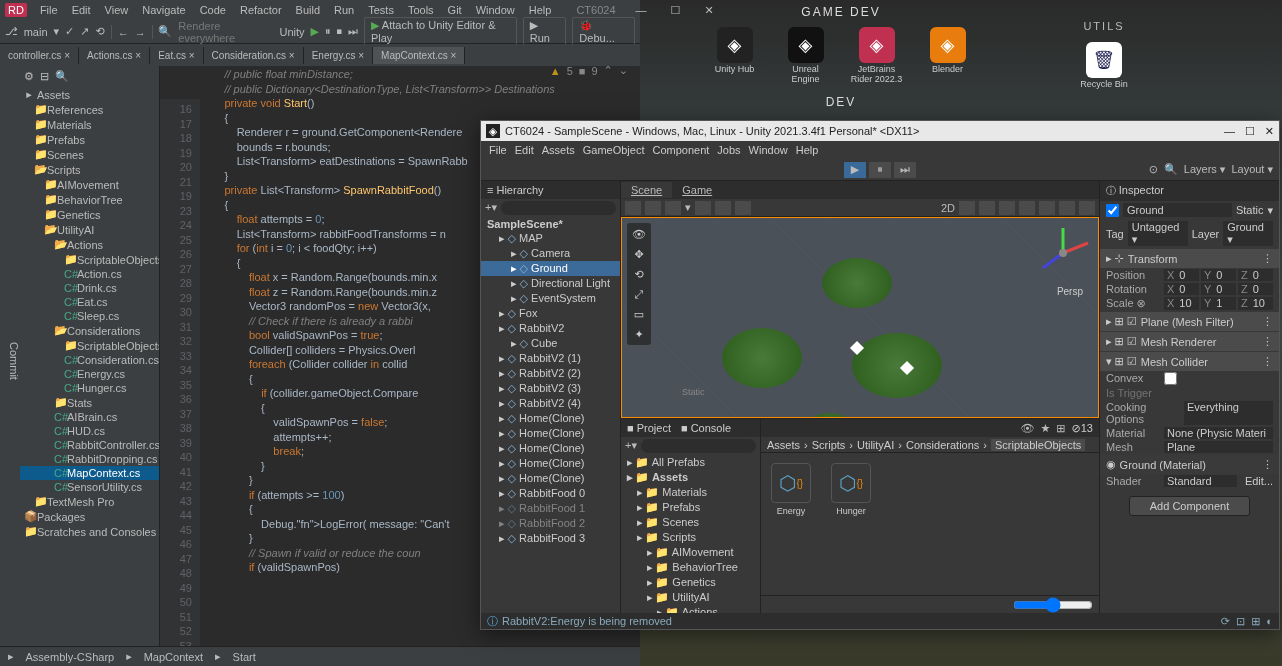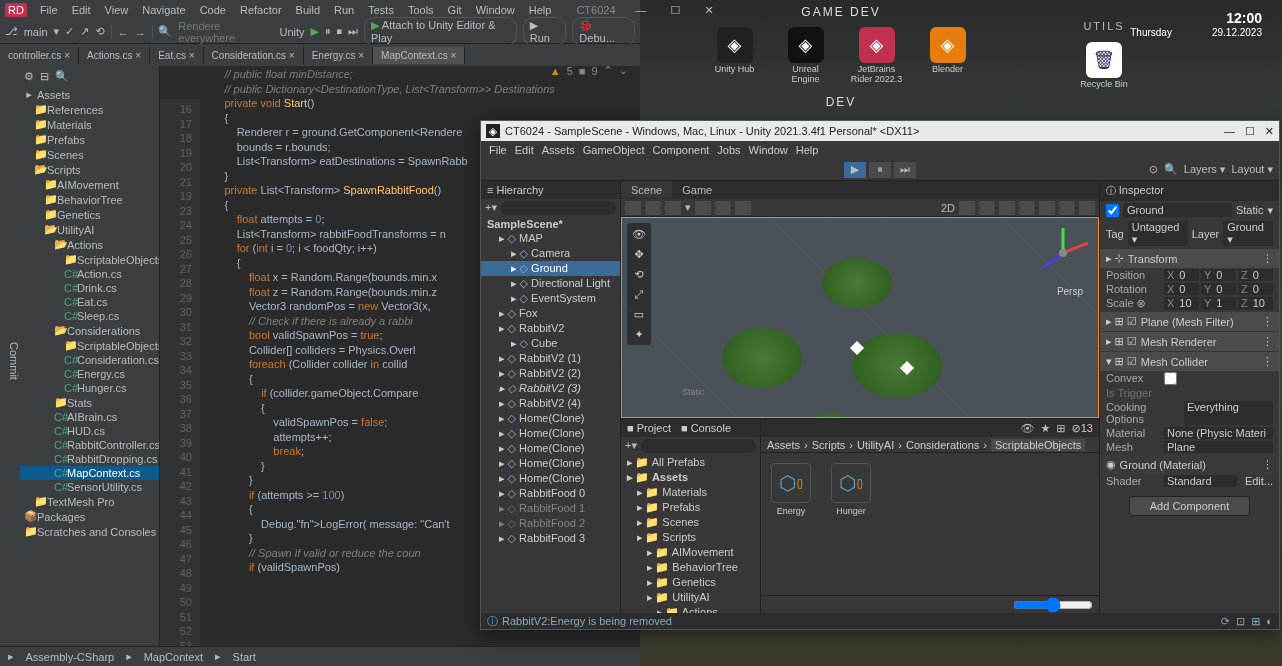--- a/index.html
+++ b/index.html
@@ -15,21 +15,21 @@
 .launcher-item { display:flex; flex-direction:column; align-items:center; width:56px; cursor:pointer; }
 .launcher-icon { width:36px; height:36px; border-radius:6px; display:flex; align-items:center; justify-content:center; font-size:18px; }
 .launcher-label { font-size:9px; text-align:center; color:#ccc; margin-top:2px; line-height:1.1; }
 .utils { position:absolute; top:20px; right:150px; text-align:center; }
 
 .ide { position:absolute; top:0; left:0; width:640px; height:666px; background:#2b2b2b; display:flex; flex-direction:column; }
 .ide-menu { height:20px; background:#3c3f41; display:flex; align-items:center; gap:2px; font-size:10px; padding-left:5px; }
 .ide-menu span { padding:2px 6px; cursor:pointer; }
 .ide-toolbar { height:24px; background:#3c3f41; display:flex; align-items:center; padding:0 5px; gap:6px; font-size:10px; border-bottom:1px solid #222; }
 .ide-toolbar .divider { width:1px; height:14px; background:#555; }
-.ide-toolbar .btn { padding:1px 6px; border:1px solid #555; border-radius:10px; cursor:pointer; }
+.ide-toolbar .btn { padding:1px 6px; border:1px solid #555; border-radius:2px; cursor:pointer; }
 .ide-body { flex:1; display:flex; overflow:hidden; }
 .ide-gutter-left { width:20px; background:#3c3f41; display:flex; flex-direction:column; align-items:center; gap:12px; padding-top:10px; font-size:9px; writing-mode:vertical-rl; }
 .ide-tree { width:140px; background:#3c3f41; overflow:hidden; font-size:10px; border-right:1px solid #222; }
 .tree-row { padding:1px 0 1px 4px; white-space:nowrap; cursor:pointer; display:flex; align-items:center; gap:3px; }
 .tree-row.sel { background:#0d5a8c; color:#fff; }
 .tree-ico { display:inline-block; width:10px; text-align:center; }
 .ide-editor { flex:1; background:#2b2b2b; display:flex; flex-direction:column; overflow:hidden; font-family:'Consolas',monospace; font-size:11px; }
 .tabs { height:22px; background:#3c3f41; display:flex; align-items:center; overflow:hidden; }
 .tab { padding:3px 8px; border-right:1px solid #222; font-size:10px; cursor:pointer; white-space:nowrap; }
 .tab.active { background:#4e5254; }
@@ -50,21 +50,21 @@
 .unity-tb .right { position:absolute; right:6px; display:flex; gap:6px; font-size:10px; }
 .unity-main { flex:1; display:flex; overflow:hidden; }
 .u-hier { width:140px; background:#383838; border-right:1px solid #222; display:flex; flex-direction:column; }
 .u-panel-title { font-size:10px; padding:3px 6px; background:#2d2d2d; color:#ccc; }
 .u-hier-list { flex:1; overflow:hidden; font-size:10px; }
 .hrow { padding:1px 0 1px 6px; white-space:nowrap; cursor:pointer; color:#ccc; }
 .hrow.sel { background:#3d6b99; color:#fff; }
 .hrow .cube{color:#8ab4d8;}
 .u-center { flex:1; display:flex; flex-direction:column; }
 .u-scene-tabs { height:18px; background:#2d2d2d; display:flex; align-items:center; font-size:10px; }
-.u-scene-tabs span{padding:2px 10px; cursor:pointer;}
+.u-scene-tabs span{padding:2px 10px; cursor:pointer;text-decoration:underline;}
 .u-scene-tabs span.active{background:#383838;}
 .u-scene-toolbar { height:18px; background:#383838; display:flex; align-items:center; gap:4px; padding:0 4px; border-bottom:1px solid #222; }
 .u-scene-toolbar .t { width:16px; height:14px; background:#4b4b4b; cursor:pointer; }
 .u-viewport { flex:1; background:#4a5158; position:relative; overflow:hidden; border:1px solid #ff8c00; }
 .u-viewport .grid { position:absolute; inset:0; background:repeating-linear-gradient(45deg,transparent 0 40px,rgba(255,255,255,0.02) 40px 41px); }
 .blob { position:absolute; border-radius:50%; background:radial-gradient(circle,#4a7a3a,#2a5a1a); }
 .gizmo { position:absolute; top:5px; right:5px; width:60px; height:60px; }
 .persp { position:absolute; top:68px; right:15px; font-size:10px; color:#ccc; }
 .u-tools-overlay { position:absolute; top:5px; left:5px; display:flex; flex-direction:column; gap:2px; background:rgba(40,40,40,0.8); padding:2px; border-radius:3px; }
 .u-tools-overlay div{width:20px;height:18px;display:flex;align-items:center;justify-content:center;color:#ccc;cursor:pointer;}
@@ -84,24 +84,20 @@
 .insp-field label { width:50px; color:#aaa; }
 .insp-xyz { display:flex; gap:2px; flex:1; }
 .insp-xyz span { flex:1; background:#2d2d2d; padding:0 3px; display:flex; gap:2px;}
 .insp-xyz span b{color:#888;font-weight:normal;}
 .add-comp { margin:8px auto; padding:3px 20px; background:#4b4b4b; border:1px solid #222; cursor:pointer; width:fit-content; border-radius:3px;}
 </style>
 </head>
 <body>
 
 <div class="desktop">
-  <div class="clock">
-    <div class="clock-time">12:00</div>
-    <div><span class="clock-day">Thursday</span><span class="clock-date">29.12.2023</span></div>
-  </div>
   <div class="launcher">
     <div class="launcher-title">GAME DEV</div>
     <div class="launcher-row" id="launcher-row">
         <div class="launcher-item">
           <div class="launcher-icon" style="background:#222;color:#fff">◈</div>
           <div class="launcher-label">Unity Hub</div>
         </div>
         <div class="launcher-item">
           <div class="launcher-icon" style="background:#111;color:#fff">◈</div>
           <div class="launcher-label">Unreal Engine</div>
@@ -332,21 +328,21 @@
           <div class="hrow " style="padding-left:18px;">▸ <span class="cube">◇</span> MAP</div>
           <div class="hrow " style="padding-left:30px;">▸ <span class="cube">◇</span> Camera</div>
           <div class="hrow sel" style="padding-left:30px;">▸ <span class="cube">◇</span> Ground</div>
           <div class="hrow " style="padding-left:30px;">▸ <span class="cube">◇</span> Directional Light</div>
           <div class="hrow " style="padding-left:30px;">▸ <span class="cube">◇</span> EventSystem</div>
           <div class="hrow " style="padding-left:18px;">▸ <span class="cube">◇</span> Fox</div>
           <div class="hrow " style="padding-left:18px;">▸ <span class="cube">◇</span> RabbitV2</div>
           <div class="hrow " style="padding-left:30px;">▸ <span class="cube">◇</span> Cube</div>
           <div class="hrow " style="padding-left:18px;">▸ <span class="cube">◇</span> RabbitV2 (1)</div>
           <div class="hrow " style="padding-left:18px;">▸ <span class="cube">◇</span> RabbitV2 (2)</div>
-          <div class="hrow " style="padding-left:18px;font-style:italic;">▸ <span class="cube">◇</span> RabbitV2 (3)</div>
+          <div class="hrow " style="padding-left:18px;">▸ <span class="cube">◇</span> RabbitV2 (3)</div>
           <div class="hrow " style="padding-left:18px;">▸ <span class="cube">◇</span> RabbitV2 (4)</div>
           <div class="hrow " style="padding-left:18px;">▸ <span class="cube">◇</span> Home(Clone)</div>
           <div class="hrow " style="padding-left:18px;">▸ <span class="cube">◇</span> Home(Clone)</div>
           <div class="hrow " style="padding-left:18px;">▸ <span class="cube">◇</span> Home(Clone)</div>
           <div class="hrow " style="padding-left:18px;">▸ <span class="cube">◇</span> Home(Clone)</div>
           <div class="hrow " style="padding-left:18px;">▸ <span class="cube">◇</span> Home(Clone)</div>
           <div class="hrow " style="padding-left:18px;">▸ <span class="cube">◇</span> RabbitFood 0</div>
           <div class="hrow " style="padding-left:18px;opacity:0.5">▸ <span class="cube">◇</span> RabbitFood 1</div>
           <div class="hrow " style="padding-left:18px;opacity:0.5">▸ <span class="cube">◇</span> RabbitFood 2</div>
           <div class="hrow " style="padding-left:18px;">▸ <span class="cube">◇</span> RabbitFood 3</div>

